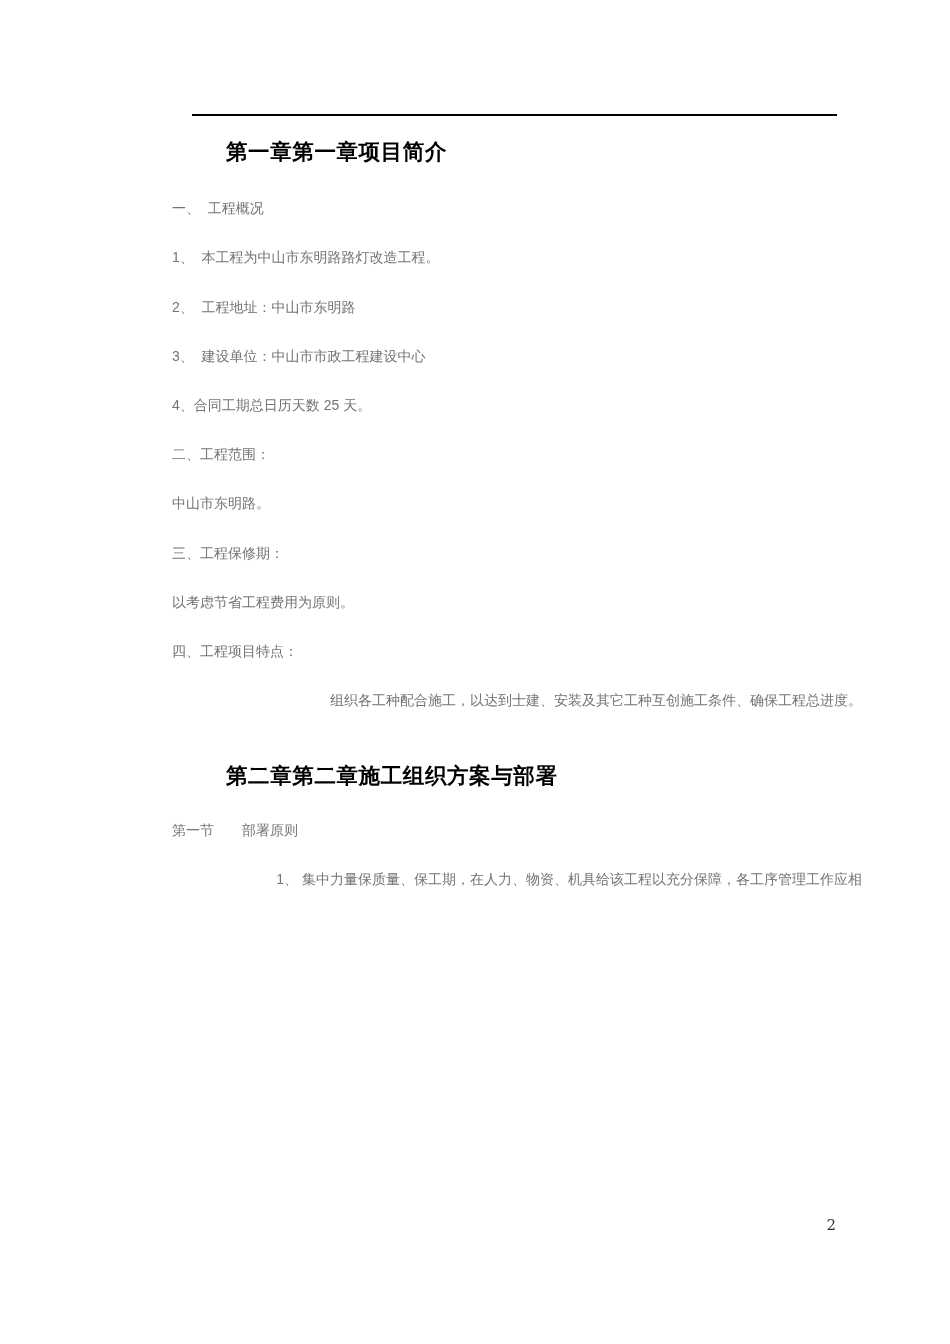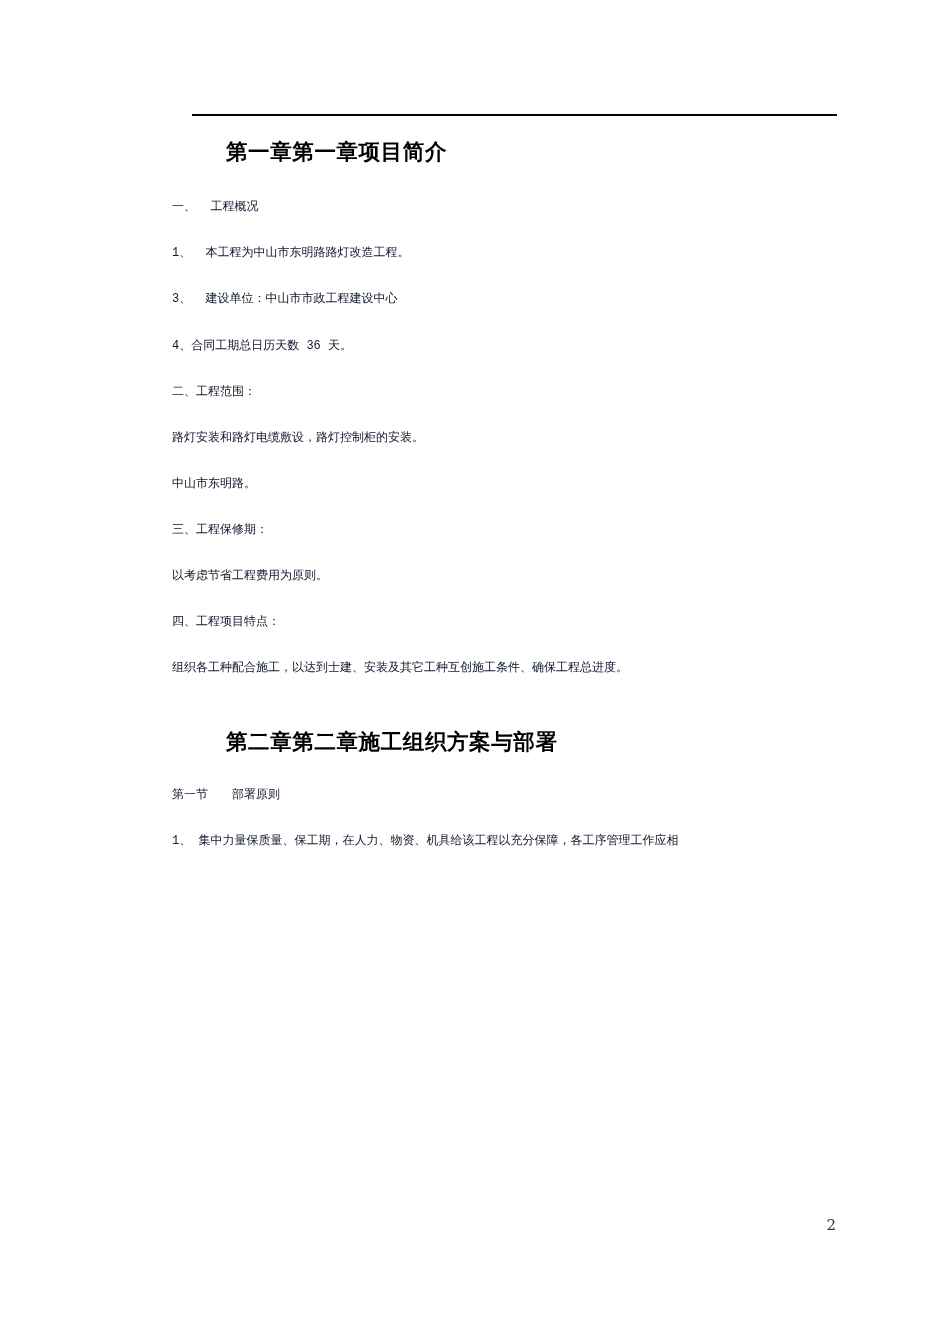--- a/index.html
+++ b/index.html
@@ -45,29 +45,29 @@
     color: #000000;
     margin: 0;
     padding-left: 54px;
     line-height: 1.5;
   }
   .heading-1-wrap { padding-top: 6px; padding-bottom: 30px; }
   .heading-2-wrap { padding-top: 48px; padding-bottom: 28px; }
 
   
   .para {
-    font-family: Liberation Mono, monospace;
-    font-size: 12px;
+    font-family: Liberation Sans, sans-serif;
+    font-size: 14px;
     line-height: 1.55;
-    color: #0f172a;
+    color: #737373;
     margin: 0 0 27.5px 0;
     white-space: pre-wrap;
     word-break: break-all;
   }
-  .para.last-line { margin-bottom: 0; }
+  .para.last-line { margin-bottom: 0; text-align: right; }
 
   
   .page-number {
     position: absolute;
     right: 114px;
     top: 1216px;
     font-family: "DejaVu Serif", "Liberation Serif", serif;
     font-size: 15px;
     color: #333333;
   }
@@ -82,28 +82,28 @@
   <div class="content">
 
     <div class="heading-1-wrap">
       <h1 class="chapter-heading">第一章第一章项目简介</h1>
     </div>
 
     <p class="para">一、  工程概况</p>
 
     <p class="para">1、  本工程为中山市东明路路灯改造工程。</p>
 
+    <p class="para">2、  工程地址：中山市东明路</p>
 
     <p class="para">3、  建设单位：中山市市政工程建设中心</p>
 
-    <p class="para">4、合同工期总日历天数 36 天。</p>
+    <p class="para">4、合同工期总日历天数 25 天。</p>
 
     <p class="para">二、工程范围：</p>
 
-    <p class="para">路灯安装和路灯电缆敷设，路灯控制柜的安装。</p>
 
     <p class="para">中山市东明路。</p>
 
     <p class="para">三、工程保修期：</p>
 
 
     <p class="para">以考虑节省工程费用为原则。</p>
 
     <p class="para">四、工程项目特点：</p>
 

